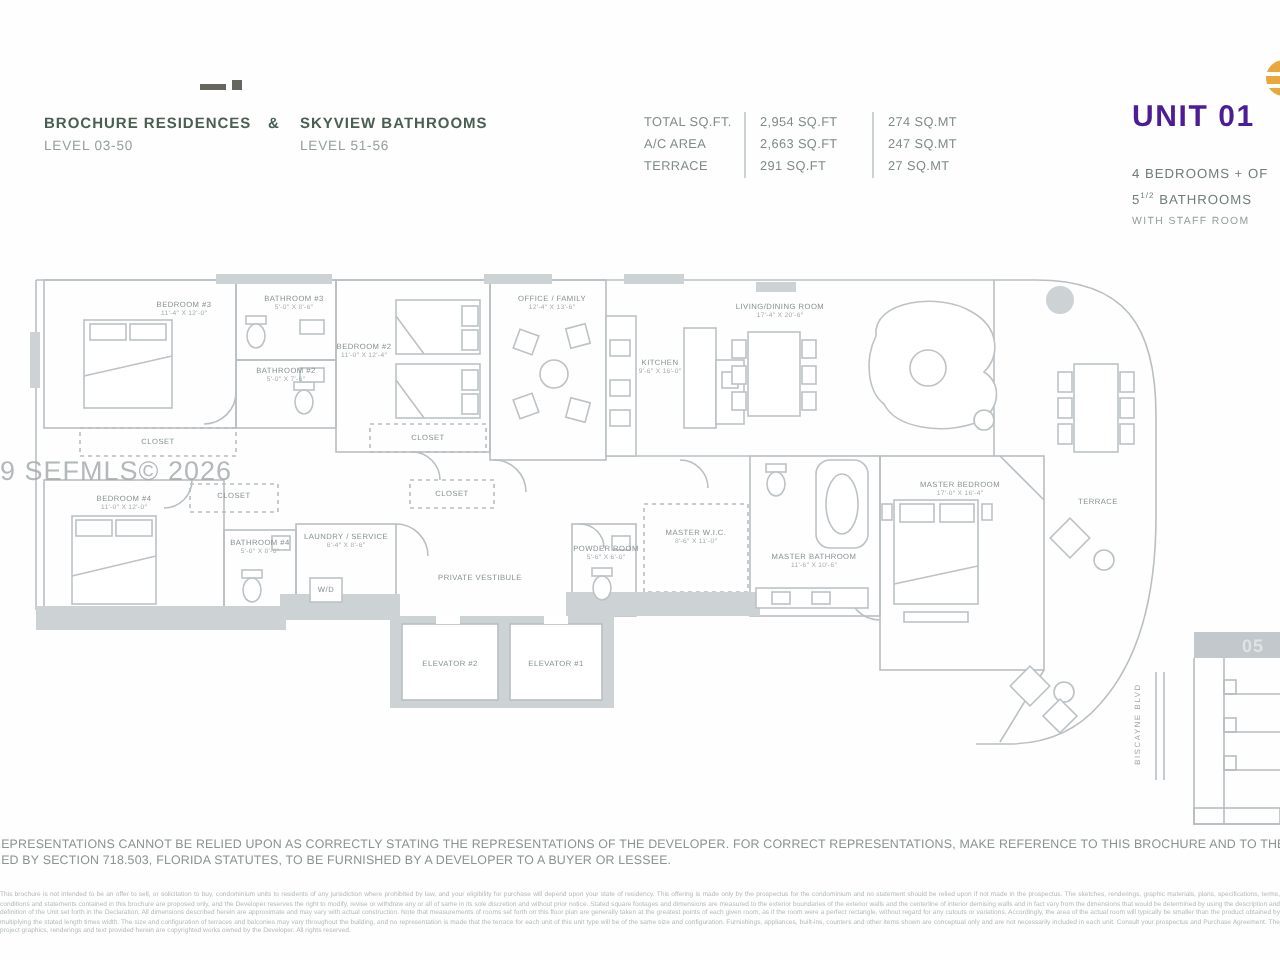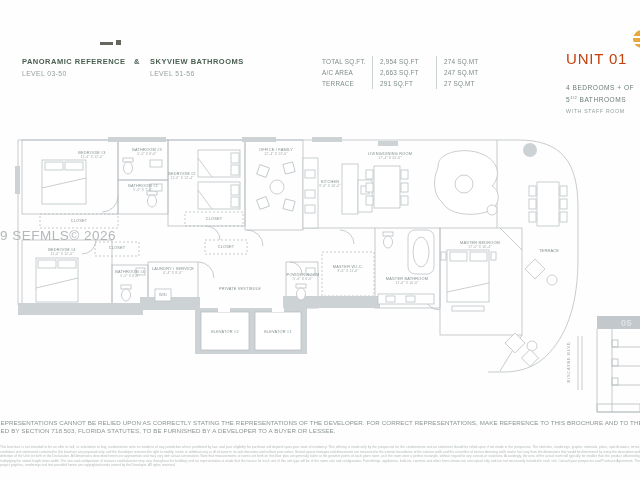--- a/index.html
+++ b/index.html
@@ -9,21 +9,21 @@
   
   .h-title{font-size:7.5px;font-weight:bold;color:#4a5e52;letter-spacing:.5px;}
   .h-level{font-size:6.8px;color:#95a09b;letter-spacing:.4px;}
   
   .area-table{position:absolute;left:322px;top:56px;color:#7f8b8a;font-size:6.4px;letter-spacing:.2px;}
   .at-row{display:flex;height:11px;line-height:11px;}
   .at-label{width:50px;}
   .at-sqft{width:56px;border-left:1px solid #ccd2d1;padding-left:7px;}
   .at-sqmt{width:46px;border-left:1px solid #ccd2d1;padding-left:7px;}
   
-  .unit-title{font-size:15px;font-weight:normal;color:#c2410c;letter-spacing:.8px;}
+  .unit-title{font-size:15px;font-weight:bold;color:#4c1d95;letter-spacing:.8px;}
   .unit-line{font-size:6.6px;color:#6e7e76;letter-spacing:.5px;}
   .unit-sub{font-size:5.2px;color:#93a09a;letter-spacing:.7px;}
   .sup{font-size:4px;vertical-align:3px;}
   
   .rl{position:absolute;transform:translate(-50%,-50%) scale(0.55);text-transform:uppercase;
       color:#849090;font-size:7px;letter-spacing:.4px;line-height:1.3;text-align:center;}
   .rl .rn{display:block;white-space:nowrap;}
   .rl .dims{display:block;font-size:6px;color:#a2abaa;letter-spacing:.3px;white-space:nowrap;}
   .vert{transform:translate(-50%,-50%) rotate(-90deg) scale(0.55);letter-spacing:1.5px;color:#9aa5a3;}
   .keyplan-num{position:absolute;left:621px;top:318px;font-size:9px;font-weight:bold;
@@ -33,21 +33,21 @@
   
   .disc1{position:absolute;left:-4px;top:419px;font-size:6.2px;color:#8a9492;letter-spacing:.1px;white-space:nowrap;}
   .disc2{position:absolute;left:-4px;top:427px;font-size:6.2px;color:#8a9492;letter-spacing:.1px;white-space:nowrap;}
   .fineprint{position:absolute;left:0;top:445px;width:640px;font-size:3.3px;line-height:4.5px;
       color:#b3bab9;text-align:justify;}
   .mark{position:absolute;background:#66665e;}
 </style>
 </head>
 <body>
 
-<div class="abs h-title" style="left:22px;top:57px">PANORAMIC REFERENCE</div>
+<div class="abs h-title" style="left:22px;top:57px">BROCHURE RESIDENCES</div>
 <div class="abs h-title" style="left:134px;top:57px">&amp;</div>
 <div class="abs h-title" style="left:150px;top:57px">SKYVIEW BATHROOMS</div>
 <div class="abs h-level" style="left:22px;top:70px">LEVEL 03-50</div>
 <div class="abs h-level" style="left:150px;top:70px">LEVEL 51-56</div>
 
 <div class="area-table">
   <div class="at-row">
     <span class="at-label">TOTAL SQ.FT.</span>
     <span class="at-sqft">2,954 SQ.FT</span>
     <span class="at-sqmt">274 SQ.MT</span>

